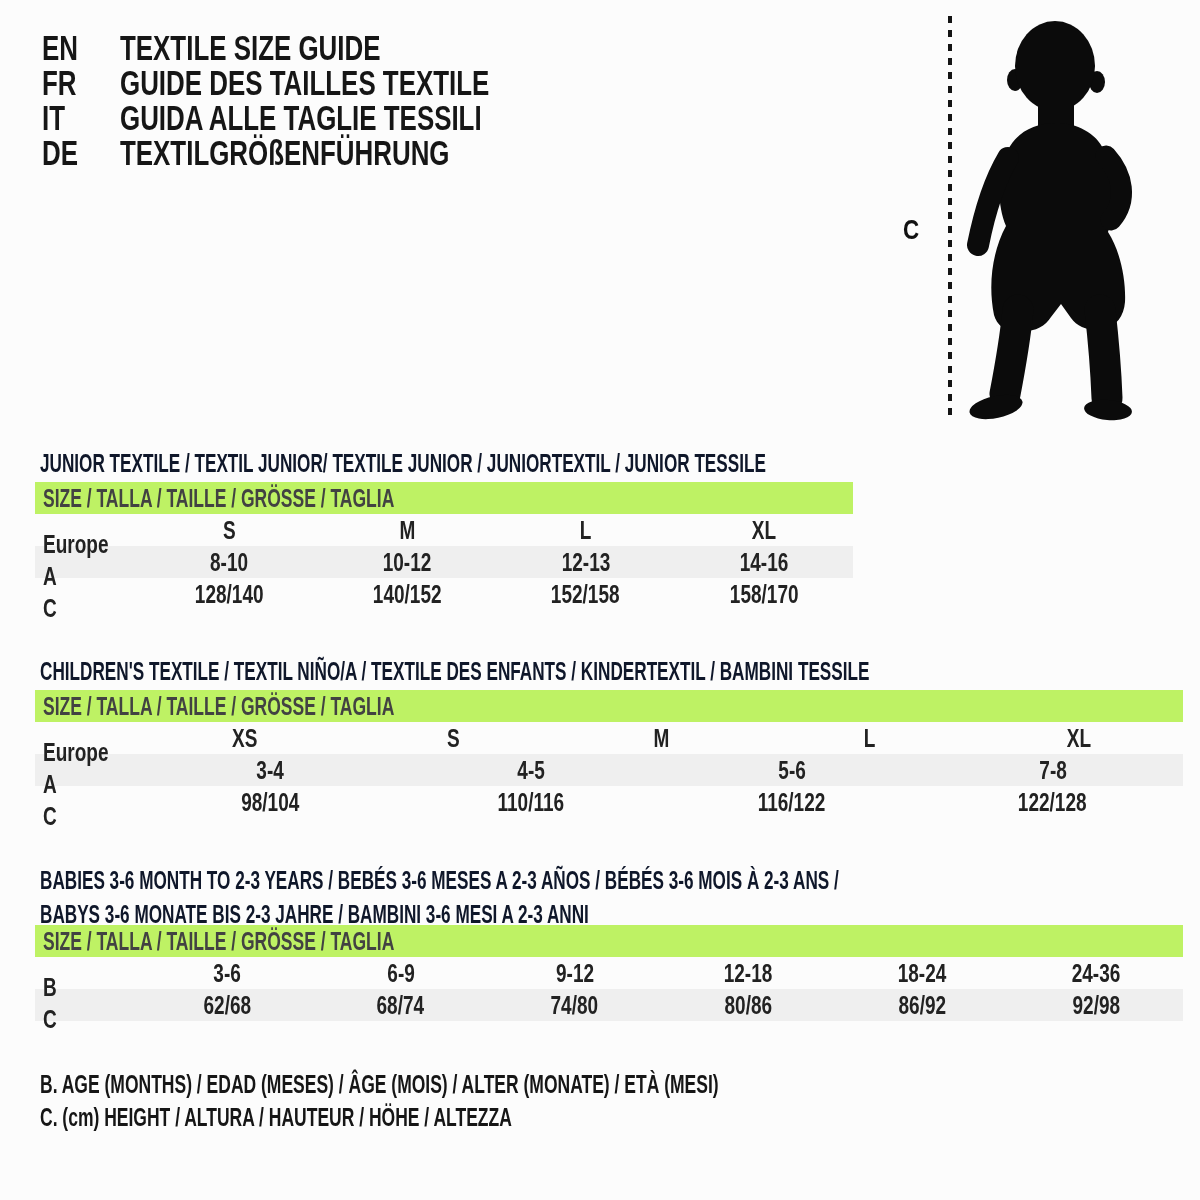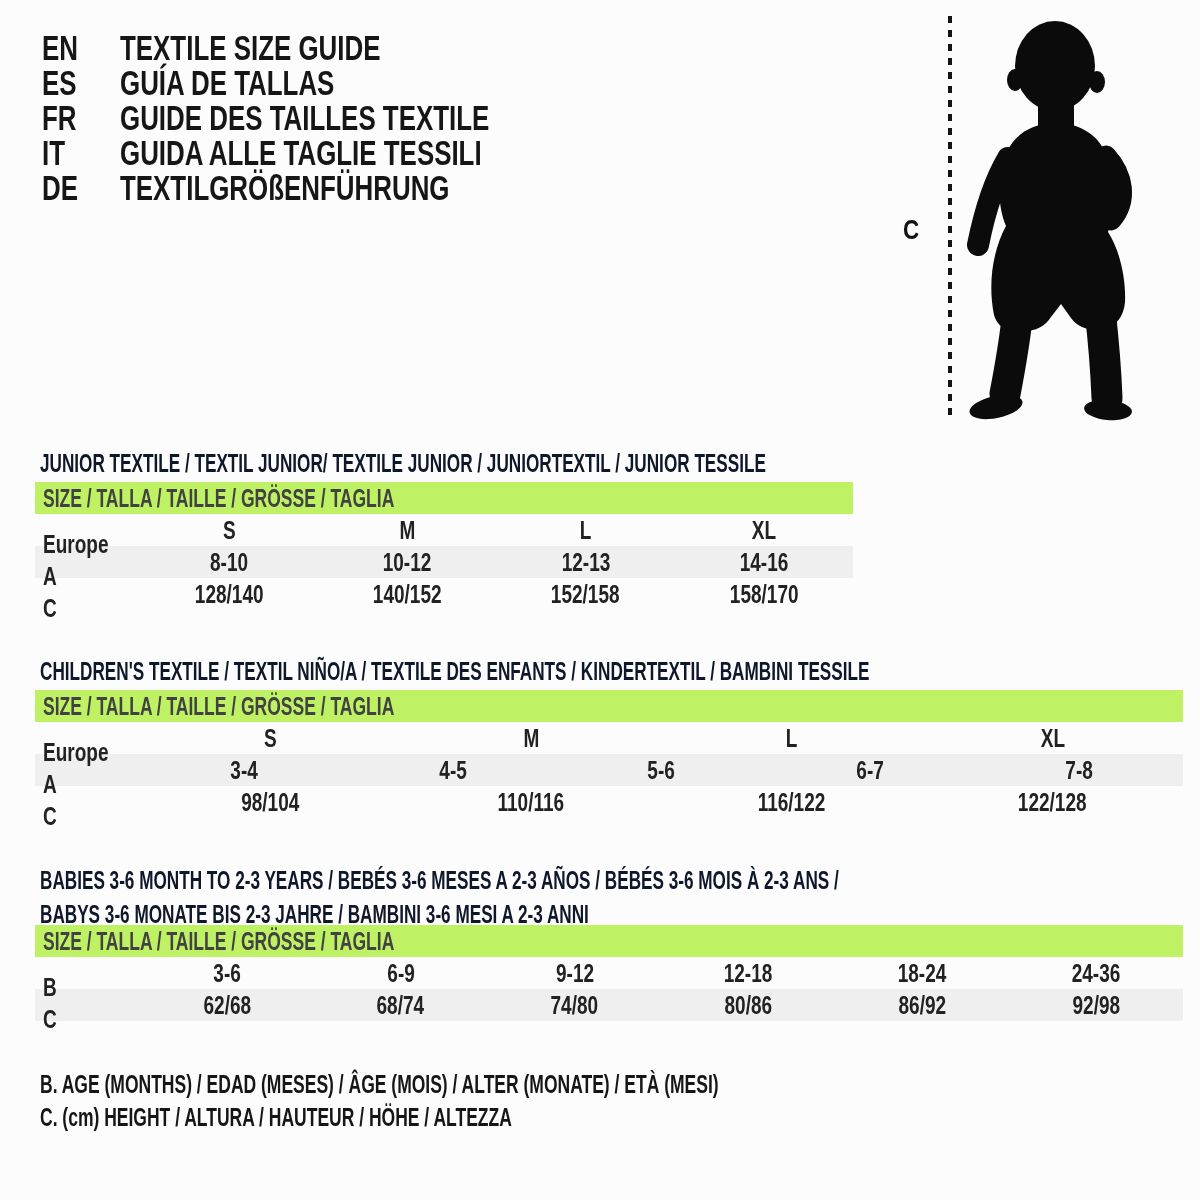--- a/index.html
+++ b/index.html
@@ -43,24 +43,20 @@
 </style>
 </head>
 <body>
 
 <div class="page">
 
   <div class="lang-block">
     <div class="lang-row">
       <span class="lang-code"><span class="cond">EN</span></span>
       <span class="cond">TEXTILE SIZE GUIDE</span>
-    </div>
-    <div class="lang-row">
-      <span class="lang-code"><span class="cond">ES</span></span>
-      <span class="cond">GUÍA DE TALLAS</span>
     </div>
     <div class="lang-row">
       <span class="lang-code"><span class="cond">FR</span></span>
       <span class="cond">GUIDE DES TAILLES TEXTILE</span>
     </div>
     <div class="lang-row">
       <span class="lang-code"><span class="cond">IT</span></span>
       <span class="cond">GUIDA ALLE TAGLIE TESSILI</span>
     </div>
     <div class="lang-row">
@@ -152,20 +148,23 @@
   </div>
 
   <div class="tbl-title t1-title"><span class="cond">CHILDREN'S TEXTILE / TEXTIL NIÑO/A / TEXTILE DES ENFANTS / KINDERTEXTIL / BAMBINI TESSILE</span></div>
   <div class="tbl t1">
     <div class="size-bar">
       <span class="cond">SIZE / TALLA / TAILLE / GRÖSSE / TAGLIA</span>
     </div>
     <div class="trow">
       <span class="rlabel"><span class="cond">Europe</span></span>
       <span class="cell">
+          <span class="cond">XS</span>
+        </span>
+      <span class="cell">
           <span class="cond">S</span>
         </span>
       <span class="cell">
           <span class="cond">M</span>
         </span>
       <span class="cell">
           <span class="cond">L</span>
         </span>
       <span class="cell">
           <span class="cond">XL</span>
@@ -174,23 +173,20 @@
     <div class="trow alt">
       <span class="rlabel"><span class="cond">A</span></span>
       <span class="cell">
           <span class="cond">3-4</span>
         </span>
       <span class="cell">
           <span class="cond">4-5</span>
         </span>
       <span class="cell">
           <span class="cond">5-6</span>
-        </span>
-      <span class="cell">
-          <span class="cond">6-7</span>
         </span>
       <span class="cell">
           <span class="cond">7-8</span>
         </span>
     </div>
     <div class="trow">
       <span class="rlabel"><span class="cond">C</span></span>
       <span class="cell">
           <span class="cond">98/104</span>
         </span>

